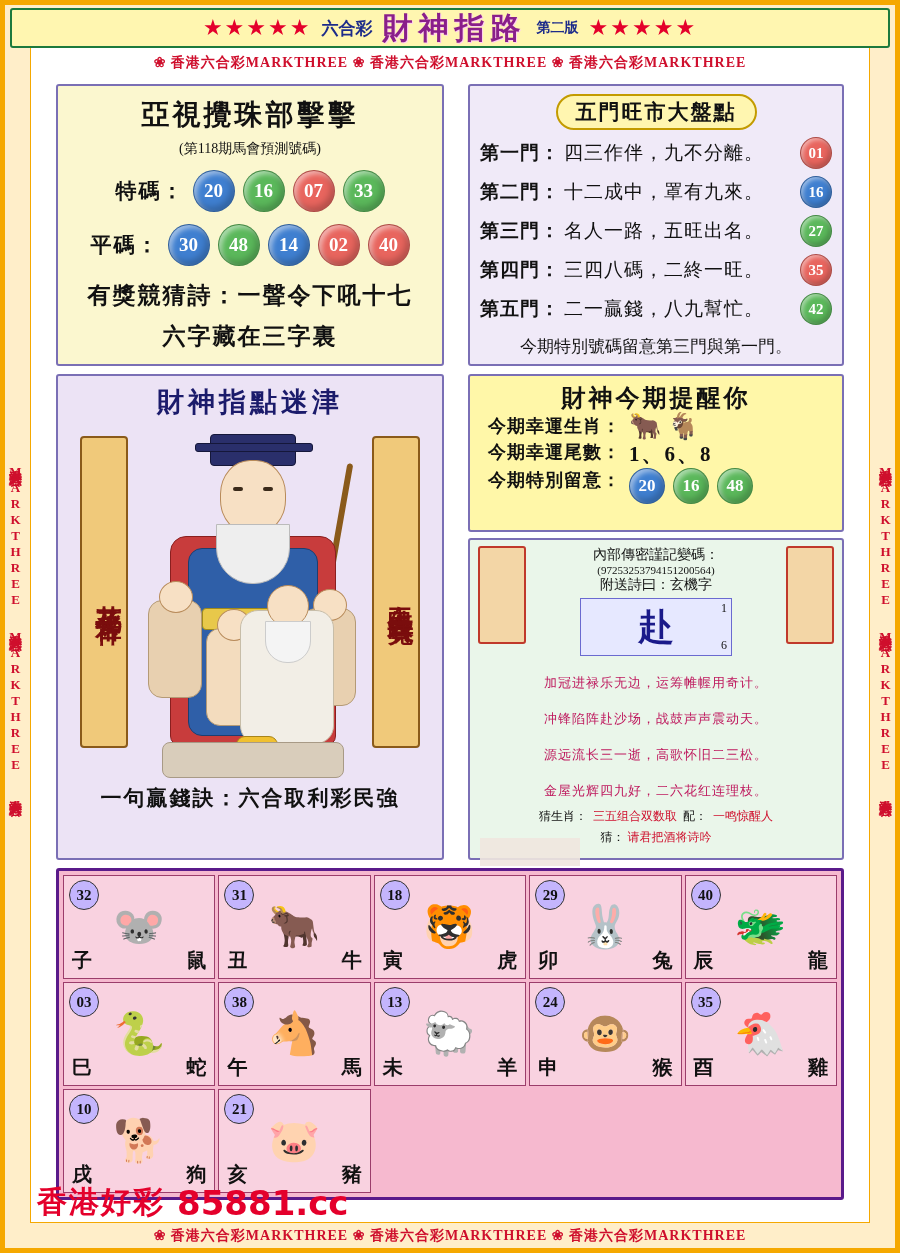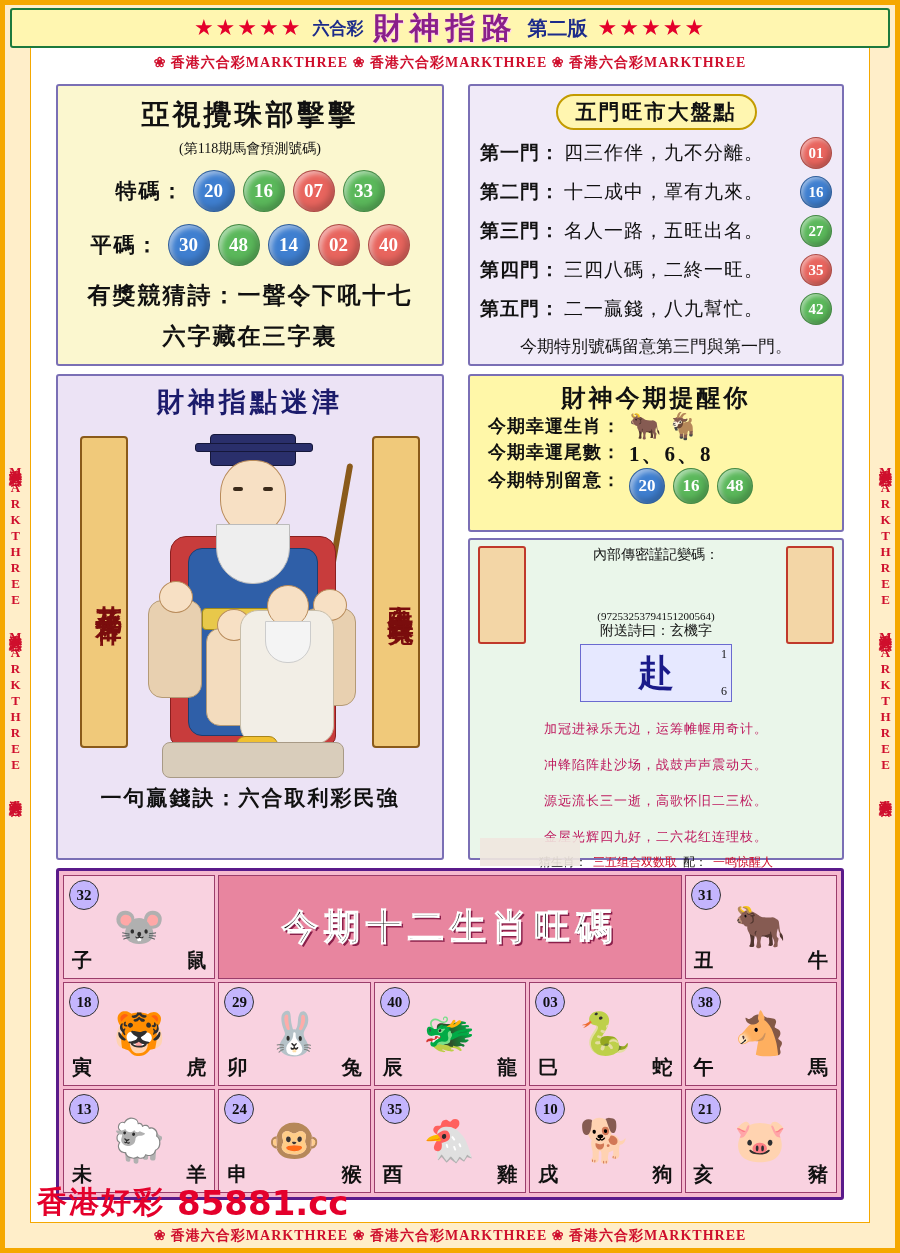--- a/index.html
+++ b/index.html
@@ -40,21 +40,21 @@
     background:#fff6b0;border:2px solid #1c7a3d;border-radius:3px;
     display:flex;align-items:center;justify-content:center;gap:10px;
     box-sizing:border-box;
   }
   .star-run{color:#e4002b;font-size:22px;letter-spacing:2px;line-height:1;}
   .banner-small{color:#1c2b8a;font-size:17px;font-weight:bold;}
   .banner-title{
     font-size:30px;font-weight:bold;color:#8a1f8a;letter-spacing:6px;
     text-shadow:1px 1px 0 #ffd0f0;
   }
-  .banner-edition{color:#1c2b8a;font-size:20px;font-weight:bold;}
+  .banner-edition{color:#1c2b8a;font-size:14px;font-weight:bold;}
 
   
   .marquee{
     position:absolute;left:34px;right:34px;height:22px;
     color:#cf0f2d;font-size:14px;font-weight:bold;letter-spacing:1px;
     display:flex;align-items:center;justify-content:space-around;
     white-space:nowrap;overflow:hidden;
   }
   .marq-top{top:52px;}
   .marq-bottom{bottom:6px;}
@@ -169,21 +169,21 @@
     padding:6px 8px;box-sizing:border-box;
   }
   .b5-top{display:flex;gap:6px;}
   .door-card{
     width:44px;height:94px;background:#f3d6a6;border:2px solid #c0392b;border-radius:3px;
     display:flex;align-items:center;justify-content:center;font-size:11px;color:#7a3b1a;
     flex:0 0 auto;
   }
   .b5-mid{flex:1;text-align:center;}
   .b5-l1{font-size:14px;color:#111;}
-  .b5-l2{font-size:11px;color:#111;margin-top:46px;}
+  .b5-l2{font-size:11px;color:#111;}
   .b5-l3{font-size:14px;color:#111;}
   .char-box{
     margin:4px auto 0;width:150px;height:56px;background:#e6e8ff;border:1px solid #6a6ad0;
     position:relative;display:flex;align-items:center;justify-content:center;
   }
   .char-big{font-size:36px;font-weight:bold;color:#1a1a8a;line-height:1;}
   .corner{position:absolute;font-size:12px;color:#111;}
   .c-tr{right:4px;top:2px;} .c-br{right:4px;bottom:2px;}
   .poem-block{margin-top:8px;text-align:center;}
   .poem-line{font-size:13px;color:#be185d;letter-spacing:1px;margin-top:18px;text-align:center;}
@@ -403,23 +403,20 @@
 
   <div class="box box6">
     <div class="zgrid">
       <div class="zcell">
         <span class="znum">32</span>
         <span class="zicon">🐭</span>
         <span class="zbranch">子</span>
         <span class="zname">鼠</span>
       </div>
 
-      <div class="ztitle-cell">
-        <span class="ztitle">今期十二生肖旺碼</span>
-      </div>
 
       <div class="zcell">
         <span class="znum">31</span>
         <span class="zicon">🐂</span>
         <span class="zbranch">丑</span>
         <span class="zname">牛</span>
       </div>
 
       <div class="zcell">
         <span class="znum">18</span>

